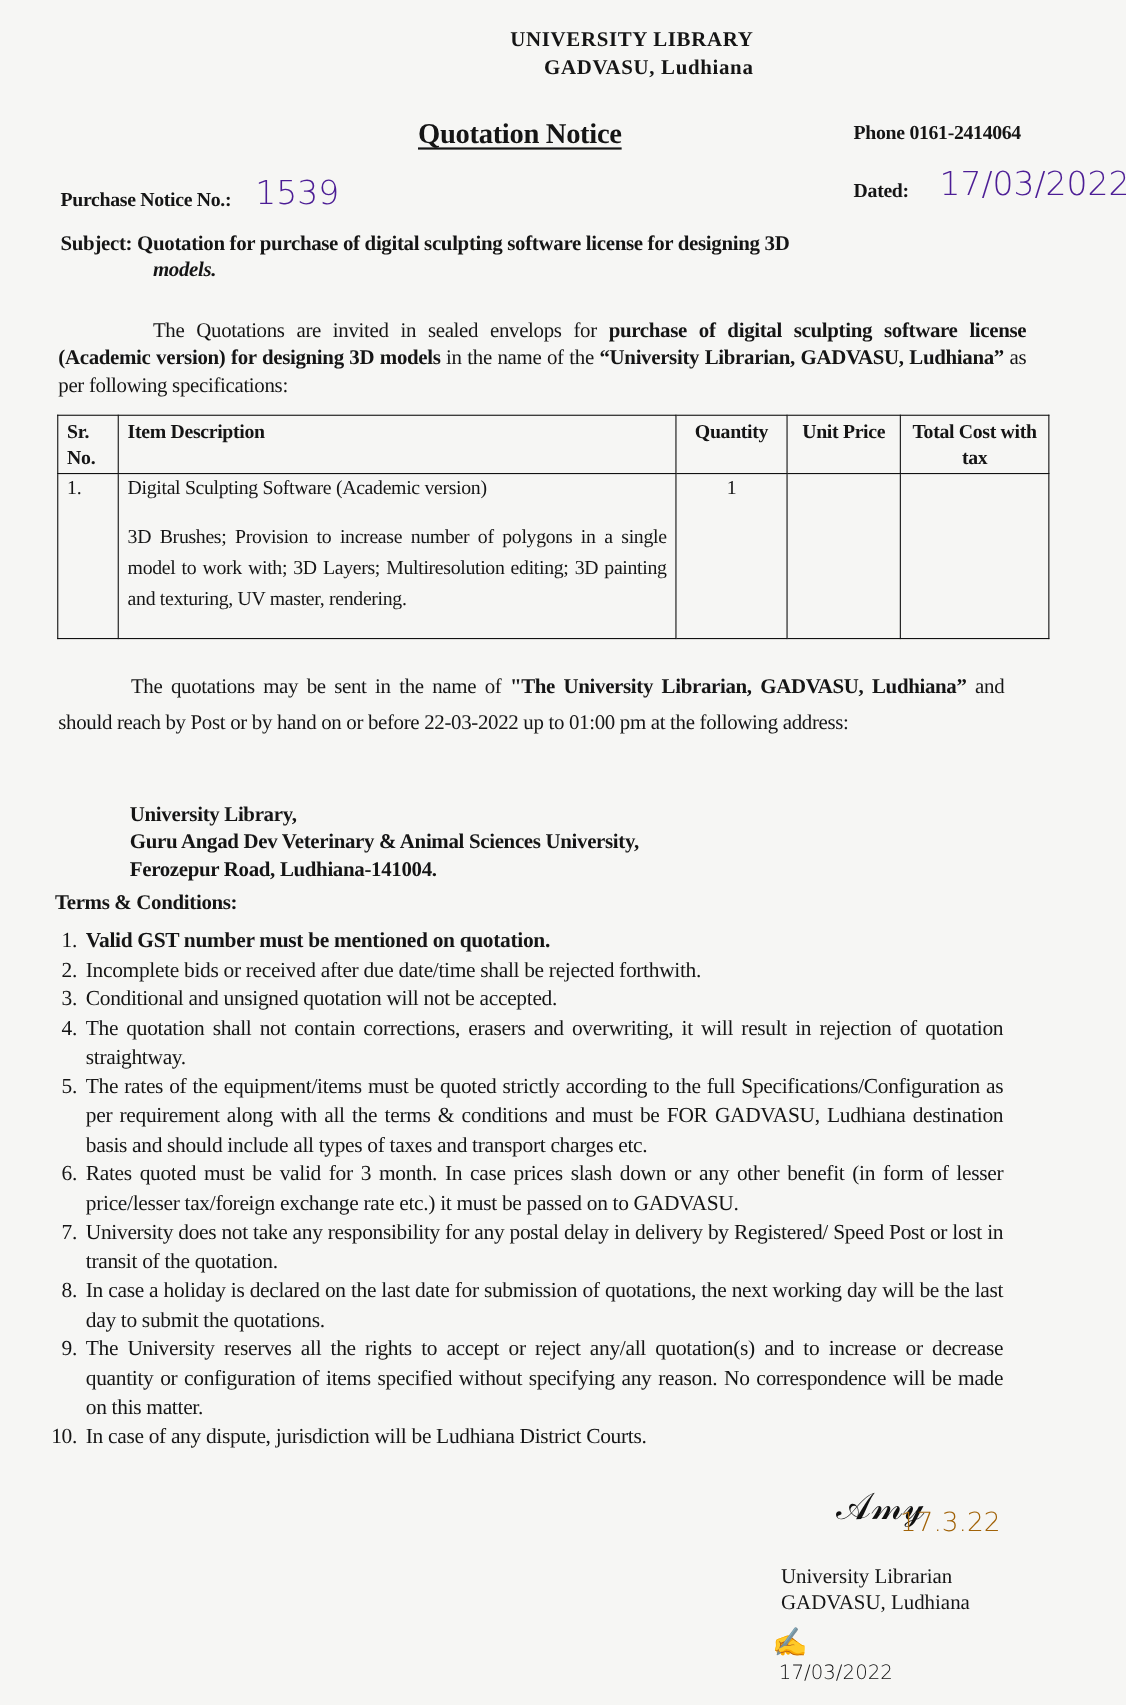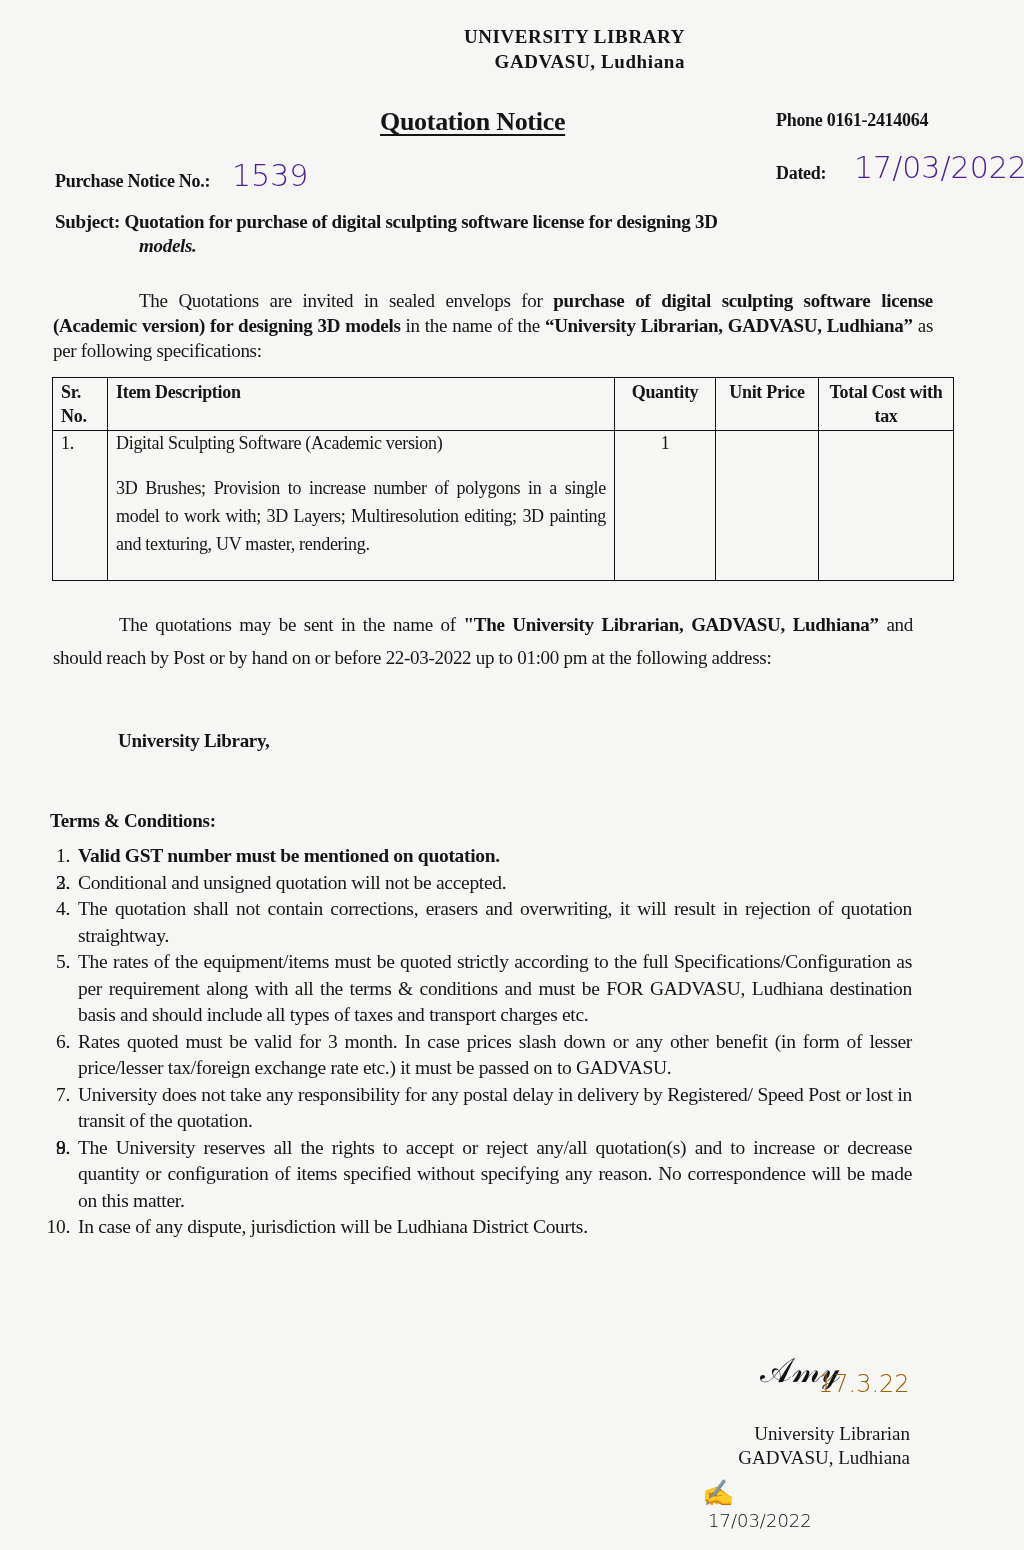--- a/index.html
+++ b/index.html
@@ -31,21 +31,21 @@
   table.spec th.c { text-align: center; }
   .desc-spec { margin-top: 20px; line-height: 28px; text-align: justify; }
   .address { left: 118px; top: 712px; font-size: 19px; font-weight: bold; line-height: 25px; margin-top: 16px; }
   .terms-h { left: 50px; top: 810px; font-size: 19px; font-weight: bold; }
   ol.terms { position: absolute; left: 30px; top: 843px; width: 882px; margin: 0; padding: 0; list-style: none; font-size: 19.5px; line-height: 26.5px; }
   ol.terms li { position: relative; padding-left: 48px; text-align: justify; }
   ol.terms li .num { position: absolute; left: 0; width: 44px; text-align: right; padding-right: 4px; box-sizing: border-box; }
   .sig-wrap { left: 690px; top: 1350px; width: 240px; }
   .sig-mark { font-size: 34px; left: 70px; top: 0; }
   .sig-date { font-size: 24px; left: 128px; top: 20px; }
-  .sig-title { font-family: "Liberation Serif", serif; font-size: 19px; line-height: 24px; top: 72px; left: 0; text-align: right; width: 220px; }
+  .sig-title { font-family: "Liberation Serif", serif; font-size: 19px; line-height: 24px; top: 72px; left: 20px; text-align: left; width: 220px; }
   .sig2-mark { font-size: 26px; left: 12px; top: 128px; }
   .sig2-date { font-size: 18px; left: 18px; top: 160px; }
 </style>
 </head>
 <body>
 
 <div class="page">
 
   <div class="abs header-line narrow" style="top:26px;">UNIVERSITY LIBRARY</div>
   <div class="abs header-line narrow" style="top:51px;">GADVASU, Ludhiana</div>
@@ -92,33 +92,35 @@
       </tr>
     </tbody>
   </table>
 
   <div class="abs para narrow" style="top:608px; line-height:33px; width:860px;">
     <span class="first" style="width:66px;"></span><span>The quotations may be sent in the name of </span><b>"The University Librarian, GADVASU, Ludhiana”</b><span> and should reach by Post or by hand on or before 22-03-2022 up to 01:00 pm at the following address:</span>
   </div>
 
   <div class="abs address narrow">
     <div>University Library,</div>
+    <div>Guru Angad Dev Veterinary &amp; Animal Sciences University,</div>
+    <div>Ferozepur Road, Ludhiana-141004.</div>
   </div>
 
   <div class="abs terms-h narrow">Terms &amp; Conditions:</div>
 
   <ol class="terms narrow">
     <li><span class="num">1.</span><b>Valid GST number must be mentioned on quotation.</b></li>
-    <li><span class="num">2.</span></li>
+    <li><span class="num">2.</span><span>Incomplete bids or received after due date/time shall be rejected forthwith.</span></li>
     <li><span class="num">3.</span><span>Conditional and unsigned quotation will not be accepted.</span></li>
     <li><span class="num">4.</span><span>The quotation shall not contain corrections, erasers and overwriting, it will result in rejection of quotation straightway.</span></li>
     <li><span class="num">5.</span><span>The rates of the equipment/items must be quoted strictly according to the full Specifications/Configuration as per requirement along with all the terms &amp; conditions and must be FOR GADVASU, Ludhiana destination basis and should include all types of taxes and transport charges etc.</span></li>
     <li><span class="num">6.</span><span>Rates quoted must be valid for 3 month. In case prices slash down or any other benefit (in form of lesser price/lesser tax/foreign exchange rate etc.) it must be passed on to GADVASU.</span></li>
     <li><span class="num">7.</span><span>University does not take any responsibility for any postal delay in delivery by Registered/ Speed Post or lost in transit of the quotation.</span></li>
-    <li><span class="num">8.</span></li>
+    <li><span class="num">8.</span><span>In case a holiday is declared on the last date for submission of quotations, the next working day will be the last day to submit the quotations.</span></li>
     <li><span class="num">9.</span><span>The University reserves all the rights to accept or reject any/all quotation(s) and to increase or decrease quantity or configuration of items specified without specifying any reason. No correspondence will be made on this matter.</span></li>
     <li><span class="num">10.</span><span>In case of any dispute, jurisdiction will be Ludhiana District Courts.</span></li>
   </ol>
 
   <div class="abs sig-wrap" style="height:200px;">
     <span class="abs sig-mark hand" style="color:#111;">𝒜𝓂𝓎</span>
     <span class="abs sig-date hand" style="color:#a16207;">17.3.22</span>
     <div class="abs sig-title">
       <div>University Librarian</div>
       <div>GADVASU, Ludhiana</div>

